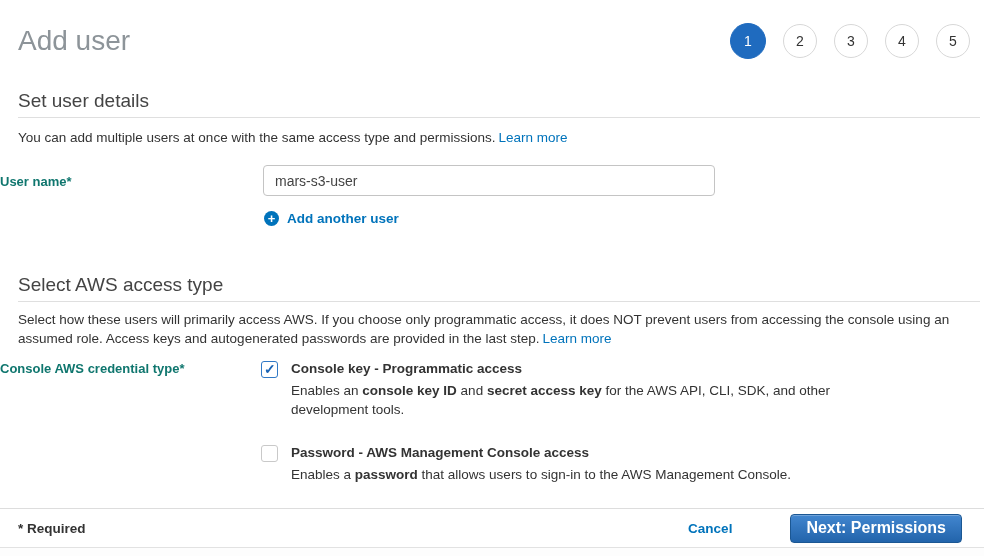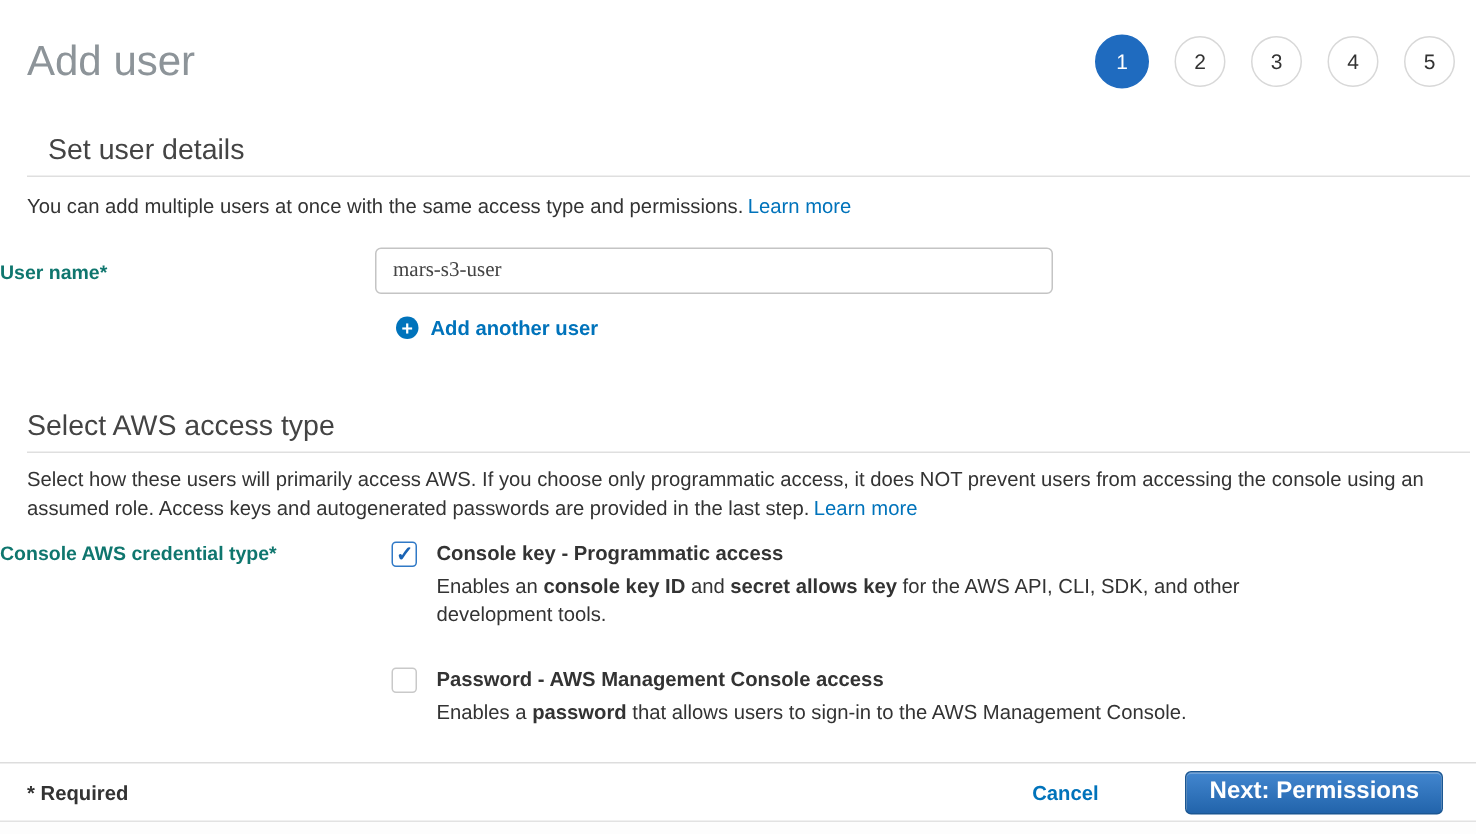--- a/index.html
+++ b/index.html
@@ -22,23 +22,23 @@
   .section-heading { position:absolute; left:18px; font-size:19px; font-weight:400; color:#444; }
   .rule { position:absolute; left:18px; right:4px; height:0; border-top:1px solid #dfdfdf; }
   .intro { position:absolute; left:18px; right:18px; font-size:13.5px; color:#333; line-height:19px; }
   .link { color:#0073bb; text-decoration:none; cursor:pointer;margin-left:28px; }
   .intro .link { margin-left:3px; }
 
   
   .form-row { position:absolute; top:165px; left:0; display:flex; }
   .field-label { width:250px; text-align:left; font-weight:bold; font-size:13px; color:#0f766e; }
   .form-row .field-label { padding-top:9px; }
-  .text-input { width:452px; height:31px; border:1px solid #c4c4c4;
+  .text-input { margin-left:13px; width:452px; height:31px; border:1px solid #c4c4c4;
                 border-radius:4px; padding:0 11px; font-size:14px; color:#444;
-                font-family:Liberation Serif, serif; outline:none; background:#fff; }
+                font-family:Liberation Sans, sans-serif; outline:none; background:#fff; }
 
   
   .add-another { position:absolute; top:211px; left:264px; display:flex; align-items:center; cursor:pointer; }
   .plus-icon { width:15px; height:15px; border-radius:50%; background:#0073bb; color:#fff;
                display:inline-flex; align-items:center; justify-content:center;
                font-size:13px; font-weight:bold; line-height:1; }
   .plus-icon::before { content:"+"; margin-top:-1px; }
   .add-another-label { margin-left:8px; font-size:13.5px; font-weight:bold; color:#0073bb; }
 
   
@@ -77,21 +77,21 @@
     <h1 class="page-title">Add user</h1>
     <div class="steps">
       <div class="step active">1</div>
       <div class="step">2</div>
       <div class="step">3</div>
       <div class="step">4</div>
       <div class="step">5</div>
     </div>
   </div>
 
-  <h2 class="section-heading" style="top:90px;margin-left:14px;">Set user details</h2>
+  <h2 class="section-heading" style="top:90px;">Set user details</h2>
   <div class="rule" style="top:117px;"></div>
   <p class="intro" style="top:128px;">
     <span>You can add multiple users at once with the same access type and permissions.</span><a class="link">Learn more</a>
   </p>
 
   <div class="form-row">
     <label class="field-label">User name*</label>
     <input class="text-input" type="text" value="mars-s3-user" style="">
   </div>
 
@@ -107,21 +107,21 @@
   </p>
 
   <div class="cred-row">
     <div class="field-label">Console AWS credential type*</div>
     <div class="options">
 
       <div class="option">
         <div class="checkbox checked"></div>
         <div class="option-body">
           <div class="option-title">Console key - Programmatic access</div>
-          <div class="option-desc"><span>Enables an </span><b>console key ID</b><span> and </span><b>secret allows key</b><span> for the AWS API, CLI, SDK, and other development tools.</span></div>
+          <div class="option-desc"><span>Enables an </span><b>console key ID</b><span> and </span><b>secret access key</b><span> for the AWS API, CLI, SDK, and other development tools.</span></div>
         </div>
       </div>
 
       <div class="option">
         <div class="checkbox"></div>
         <div class="option-body">
           <div class="option-title">Password - AWS Management Console access</div>
           <div class="option-desc"><span>Enables a </span><b>password</b><span> that allows users to sign-in to the AWS Management Console.</span></div>
         </div>
       </div>

